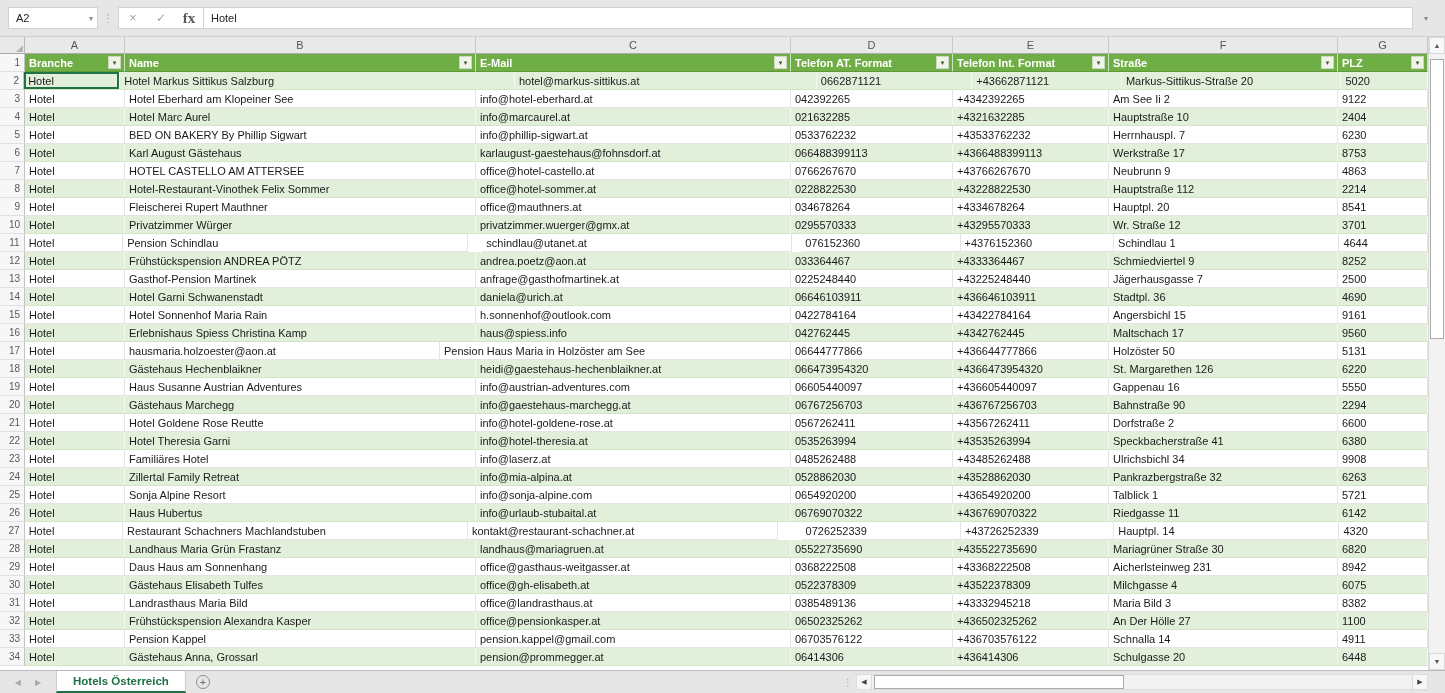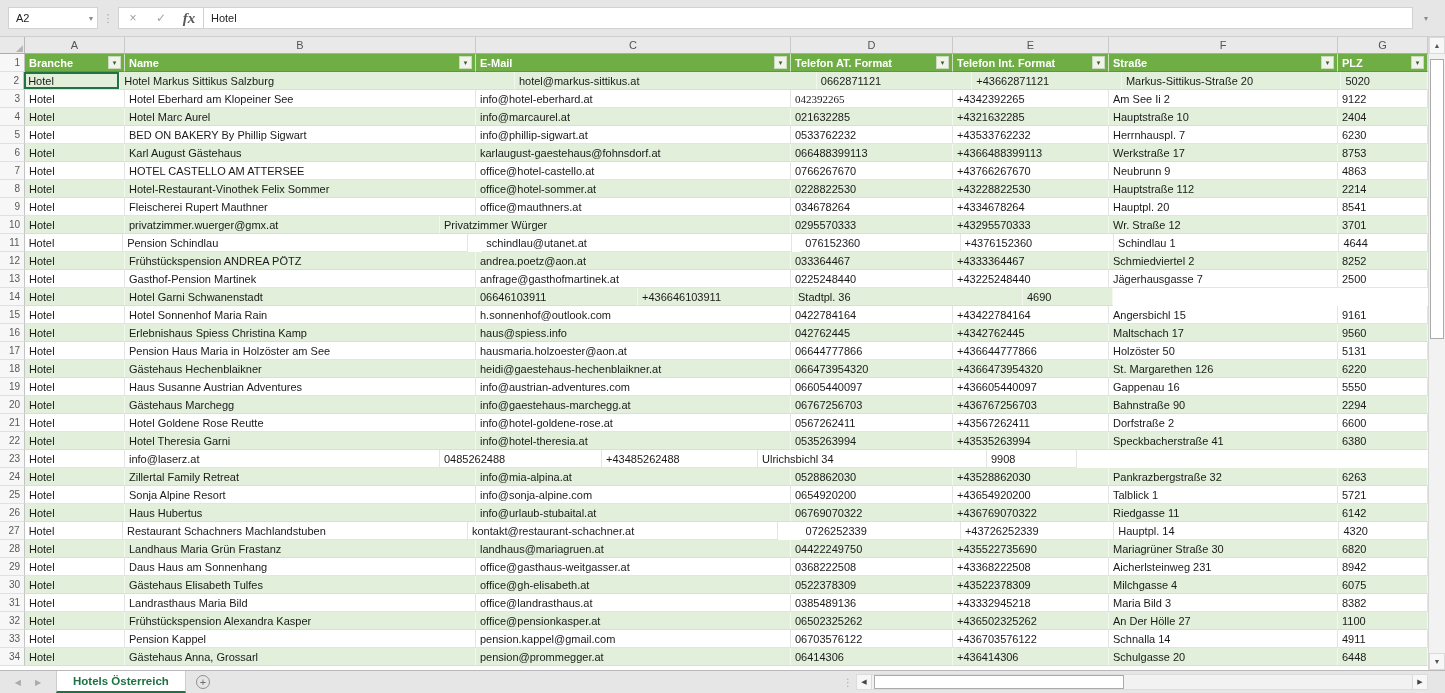--- a/index.html
+++ b/index.html
@@ -8,21 +8,21 @@
   .app { width:1445px; height:693px; position:relative; overflow:hidden; background:#fff; }
 
   
   .topbar { height:37px; background:#E6E6E6; border-bottom:1px solid #CFCFCF; display:flex; align-items:center; padding:0 6px 0 8px; }
   .namebox { width:90px; height:22px; background:#fff; border:1px solid #D2D2D2; display:flex; align-items:center; padding:0 4px 0 7px; }
   .namebox .nbval { flex:1; color:#222; }
   .nb-arrow { color:#8a8a8a; font-size:8px; }
   .vdots { width:20px; text-align:center; color:#A8A8A8; font-size:11px; letter-spacing:0; }
   .fbox { height:22px; background:#fff; border:1px solid #D2D2D2; display:flex; align-items:center; }
   .fbtn { width:28px; text-align:center; color:#A0A0A0; font-size:12px; }
-  .fbtn.fx { color:#595959; font-family:"Liberation Serif","DejaVu Serif",serif; font-style:italic; font-weight:bold; font-size:15px; }
+  .fbtn.fx { color:#595959; font-family:"Liberation Serif","DejaVu Serif",serif; font-weight:bold; font-size:15px; }
   .formula { flex:1; height:22px; background:#fff; border:1px solid #D2D2D2; border-left:none; display:flex; align-items:center; padding-left:7px; color:#222; }
   .fb-expand { width:26px; text-align:center; color:#8a8a8a; font-size:8px; }
 
   
   .sheet { position:relative; width:1445px; height:633px; overflow:hidden; }
   .gridwrap { position:absolute; left:0; top:0; width:1428px; height:633px; overflow:hidden; }
   .colstrip { display:flex; height:17px; background:#E9E9E9; border-bottom:1px solid #ABABAB; }
   .corner { width:25px; position:relative; border-right:1px solid #B9B9B9; background:#E9E9E9; }
   .corner .tri { position:absolute; right:1px; bottom:0; color:#B4B4B4; font-size:9px; line-height:9px; }
   .colletter { display:flex; align-items:center; justify-content:center; color:#555; border-right:1px solid #C9C9C9; }
@@ -132,21 +132,21 @@
           <div class="cell band" style="width: 162px;">0662871121</div>
           <div class="cell band" style="width: 156px;">+43662871121</div>
           <div class="cell band" style="width: 229px;">Markus-Sittikus-Straße 20</div>
           <div class="cell band" style="width: 90px;">5020</div>
         </div>
         <div class="row">
           <div class="gut">3</div>
           <div class="cell" style="width: 100px;">Hotel</div>
           <div class="cell" style="width: 351px;">Hotel Eberhard am Klopeiner See</div>
           <div class="cell" style="width: 315px;">info@hotel-eberhard.at</div>
-          <div class="cell" style="width: 162px; font-family: Liberation Serif, serif;">042392265</div>
+          <div class="cell" style="width: 162px;">042392265</div>
           <div class="cell" style="width: 156px;">+4342392265</div>
           <div class="cell" style="width: 229px;">Am See Ii 2</div>
           <div class="cell" style="width: 90px;">9122</div>
         </div>
         <div class="row">
           <div class="gut">4</div>
           <div class="cell band" style="width: 100px;">Hotel</div>
           <div class="cell band" style="width: 351px;">Hotel Marc Aurel</div>
           <div class="cell band" style="width: 315px;">info@marcaurel.at</div>
           <div class="cell band" style="width: 162px;">021632285</div>
@@ -200,22 +200,22 @@
           <div class="cell" style="width: 351px;">Fleischerei Rupert Mauthner</div>
           <div class="cell" style="width: 315px;">office@mauthners.at</div>
           <div class="cell" style="width: 162px;">034678264</div>
           <div class="cell" style="width: 156px;">+4334678264</div>
           <div class="cell" style="width: 229px;">Hauptpl. 20</div>
           <div class="cell" style="width: 90px;">8541</div>
         </div>
         <div class="row">
           <div class="gut">10</div>
           <div class="cell band" style="width: 100px;">Hotel</div>
+          <div class="cell band" style="width: 351px;">Privatzimmer Würger</div>
           <div class="cell band" style="width: 315px;">privatzimmer.wuerger@gmx.at</div>
-          <div class="cell band" style="width: 351px;">Privatzimmer Würger</div>
           <div class="cell band" style="width: 162px;">0295570333</div>
           <div class="cell band" style="width: 156px;">+43295570333</div>
           <div class="cell band" style="width: 229px;">Wr. Straße 12</div>
           <div class="cell band" style="width: 90px;">3701</div>
         </div>
         <div class="row">
           <div class="gut">11</div>
           <div class="cell" style="width: 100px;">Hotel</div>
           <div class="cell" style="width: 351px;">Pension Schindlau</div>
           <div class="cell" style="width: 315px; margin-left: 14px;">schindlau@utanet.at</div>
@@ -224,37 +224,38 @@
           <div class="cell" style="width: 229px;">Schindlau 1</div>
           <div class="cell" style="width: 90px;">4644</div>
         </div>
         <div class="row">
           <div class="gut">12</div>
           <div class="cell band" style="width: 100px;">Hotel</div>
           <div class="cell band" style="width: 351px;">Frühstückspension ANDREA PÖTZ</div>
           <div class="cell band" style="width: 315px;">andrea.poetz@aon.at</div>
           <div class="cell band" style="width: 162px;">033364467</div>
           <div class="cell band" style="width: 156px;">+4333364467</div>
-          <div class="cell band" style="width: 229px;">Schmiedviertel 2</div>
+          <div class="cell band" style="width: 229px;">Schmiedviertel 9</div>
           <div class="cell band" style="width: 90px;">8252</div>
         </div>
         <div class="row">
           <div class="gut">13</div>
           <div class="cell" style="width: 100px;">Hotel</div>
           <div class="cell" style="width: 351px;">Gasthof-Pension Martinek</div>
           <div class="cell" style="width: 315px;">anfrage@gasthofmartinek.at</div>
           <div class="cell" style="width: 162px;">0225248440</div>
           <div class="cell" style="width: 156px;">+43225248440</div>
           <div class="cell" style="width: 229px;">Jägerhausgasse 7</div>
           <div class="cell" style="width: 90px;">2500</div>
         </div>
         <div class="row">
           <div class="gut">14</div>
           <div class="cell band" style="width: 100px;">Hotel</div>
           <div class="cell band" style="width: 351px;">Hotel Garni Schwanenstadt</div>
+          <div class="cell band" style="width: 315px;">daniela@urich.at</div>
           <div class="cell band" style="width: 162px;">06646103911</div>
           <div class="cell band" style="width: 156px;">+436646103911</div>
           <div class="cell band" style="width: 229px;">Stadtpl. 36</div>
           <div class="cell band" style="width: 90px;">4690</div>
         </div>
         <div class="row">
           <div class="gut">15</div>
           <div class="cell" style="width: 100px;">Hotel</div>
           <div class="cell" style="width: 351px;">Hotel Sonnenhof Maria Rain</div>
           <div class="cell" style="width: 315px;">h.sonnenhof@outlook.com</div>
@@ -269,22 +270,22 @@
           <div class="cell band" style="width: 351px;">Erlebnishaus Spiess Christina Kamp</div>
           <div class="cell band" style="width: 315px;">haus@spiess.info</div>
           <div class="cell band" style="width: 162px;">042762445</div>
           <div class="cell band" style="width: 156px;">+4342762445</div>
           <div class="cell band" style="width: 229px;">Maltschach 17</div>
           <div class="cell band" style="width: 90px;">9560</div>
         </div>
         <div class="row">
           <div class="gut">17</div>
           <div class="cell" style="width: 100px;">Hotel</div>
+          <div class="cell" style="width: 315px;">hausmaria.holzoester@aon.at</div>
           <div class="cell" style="width: 351px;">Pension Haus Maria in Holzöster am See</div>
-          <div class="cell" style="width: 315px;">hausmaria.holzoester@aon.at</div>
           <div class="cell" style="width: 162px;">06644777866</div>
           <div class="cell" style="width: 156px;">+436644777866</div>
           <div class="cell" style="width: 229px;">Holzöster 50</div>
           <div class="cell" style="width: 90px;">5131</div>
         </div>
         <div class="row">
           <div class="gut">18</div>
           <div class="cell band" style="width: 100px;">Hotel</div>
           <div class="cell band" style="width: 351px;">Gästehaus Hechenblaikner</div>
           <div class="cell band" style="width: 315px;">heidi@gaestehaus-hechenblaikner.at</div>
@@ -329,20 +330,21 @@
           <div class="cell band" style="width: 351px;">Hotel Theresia Garni</div>
           <div class="cell band" style="width: 315px;">info@hotel-theresia.at</div>
           <div class="cell band" style="width: 162px;">0535263994</div>
           <div class="cell band" style="width: 156px;">+43535263994</div>
           <div class="cell band" style="width: 229px;">Speckbacherstraße 41</div>
           <div class="cell band" style="width: 90px;">6380</div>
         </div>
         <div class="row">
           <div class="gut">23</div>
           <div class="cell" style="width: 100px;">Hotel</div>
+          <div class="cell" style="width: 351px;">Familiäres Hotel</div>
           <div class="cell" style="width: 315px;">info@laserz.at</div>
           <div class="cell" style="width: 162px;">0485262488</div>
           <div class="cell" style="width: 156px;">+43485262488</div>
           <div class="cell" style="width: 229px;">Ulrichsbichl 34</div>
           <div class="cell" style="width: 90px;">9908</div>
         </div>
         <div class="row">
           <div class="gut">24</div>
           <div class="cell band" style="width: 100px;">Hotel</div>
           <div class="cell band" style="width: 351px;">Zillertal Family Retreat</div>
@@ -380,21 +382,21 @@
           <div class="cell" style="width: 162px; margin-left: 24px;">0726252339</div>
           <div class="cell" style="width: 156px;">+43726252339</div>
           <div class="cell" style="width: 229px;">Hauptpl. 14</div>
           <div class="cell" style="width: 90px;">4320</div>
         </div>
         <div class="row">
           <div class="gut">28</div>
           <div class="cell band" style="width: 100px;">Hotel</div>
           <div class="cell band" style="width: 351px;">Landhaus Maria Grün Frastanz</div>
           <div class="cell band" style="width: 315px;">landhaus@mariagruen.at</div>
-          <div class="cell band" style="width: 162px;">04422249750</div>
+          <div class="cell band" style="width: 162px;">05522735690</div>
           <div class="cell band" style="width: 156px;">+435522735690</div>
           <div class="cell band" style="width: 229px;">Mariagrüner Straße 30</div>
           <div class="cell band" style="width: 90px;">6820</div>
         </div>
         <div class="row">
           <div class="gut">29</div>
           <div class="cell" style="width: 100px;">Hotel</div>
           <div class="cell" style="width: 351px;">Daus Haus am Sonnenhang</div>
           <div class="cell" style="width: 315px;">office@gasthaus-weitgasser.at</div>
           <div class="cell" style="width: 162px;">0368222508</div>

